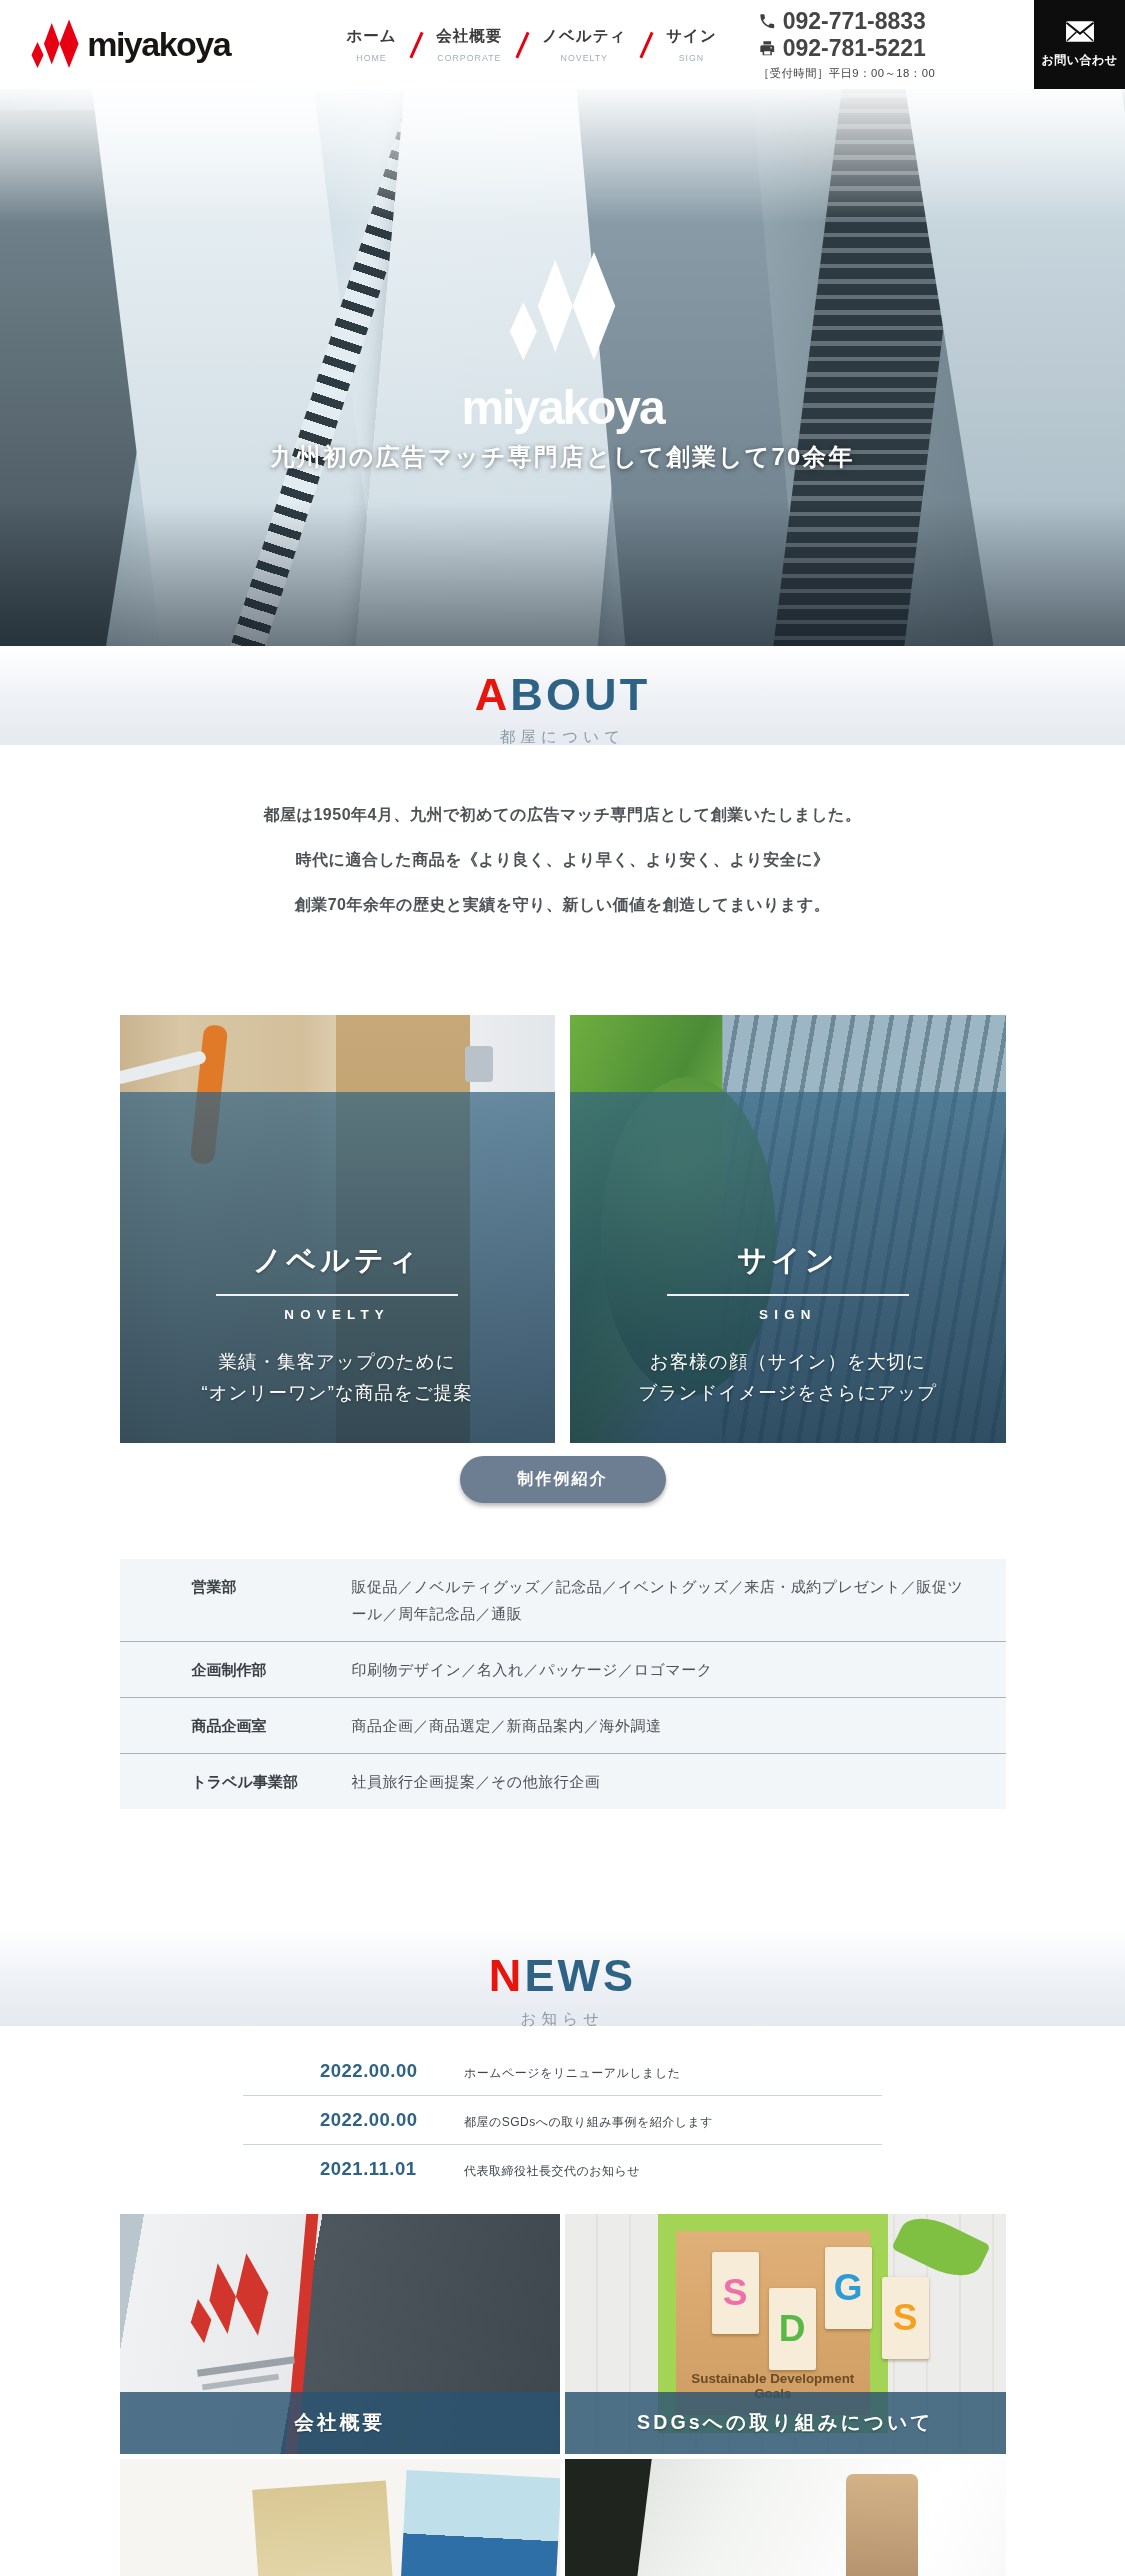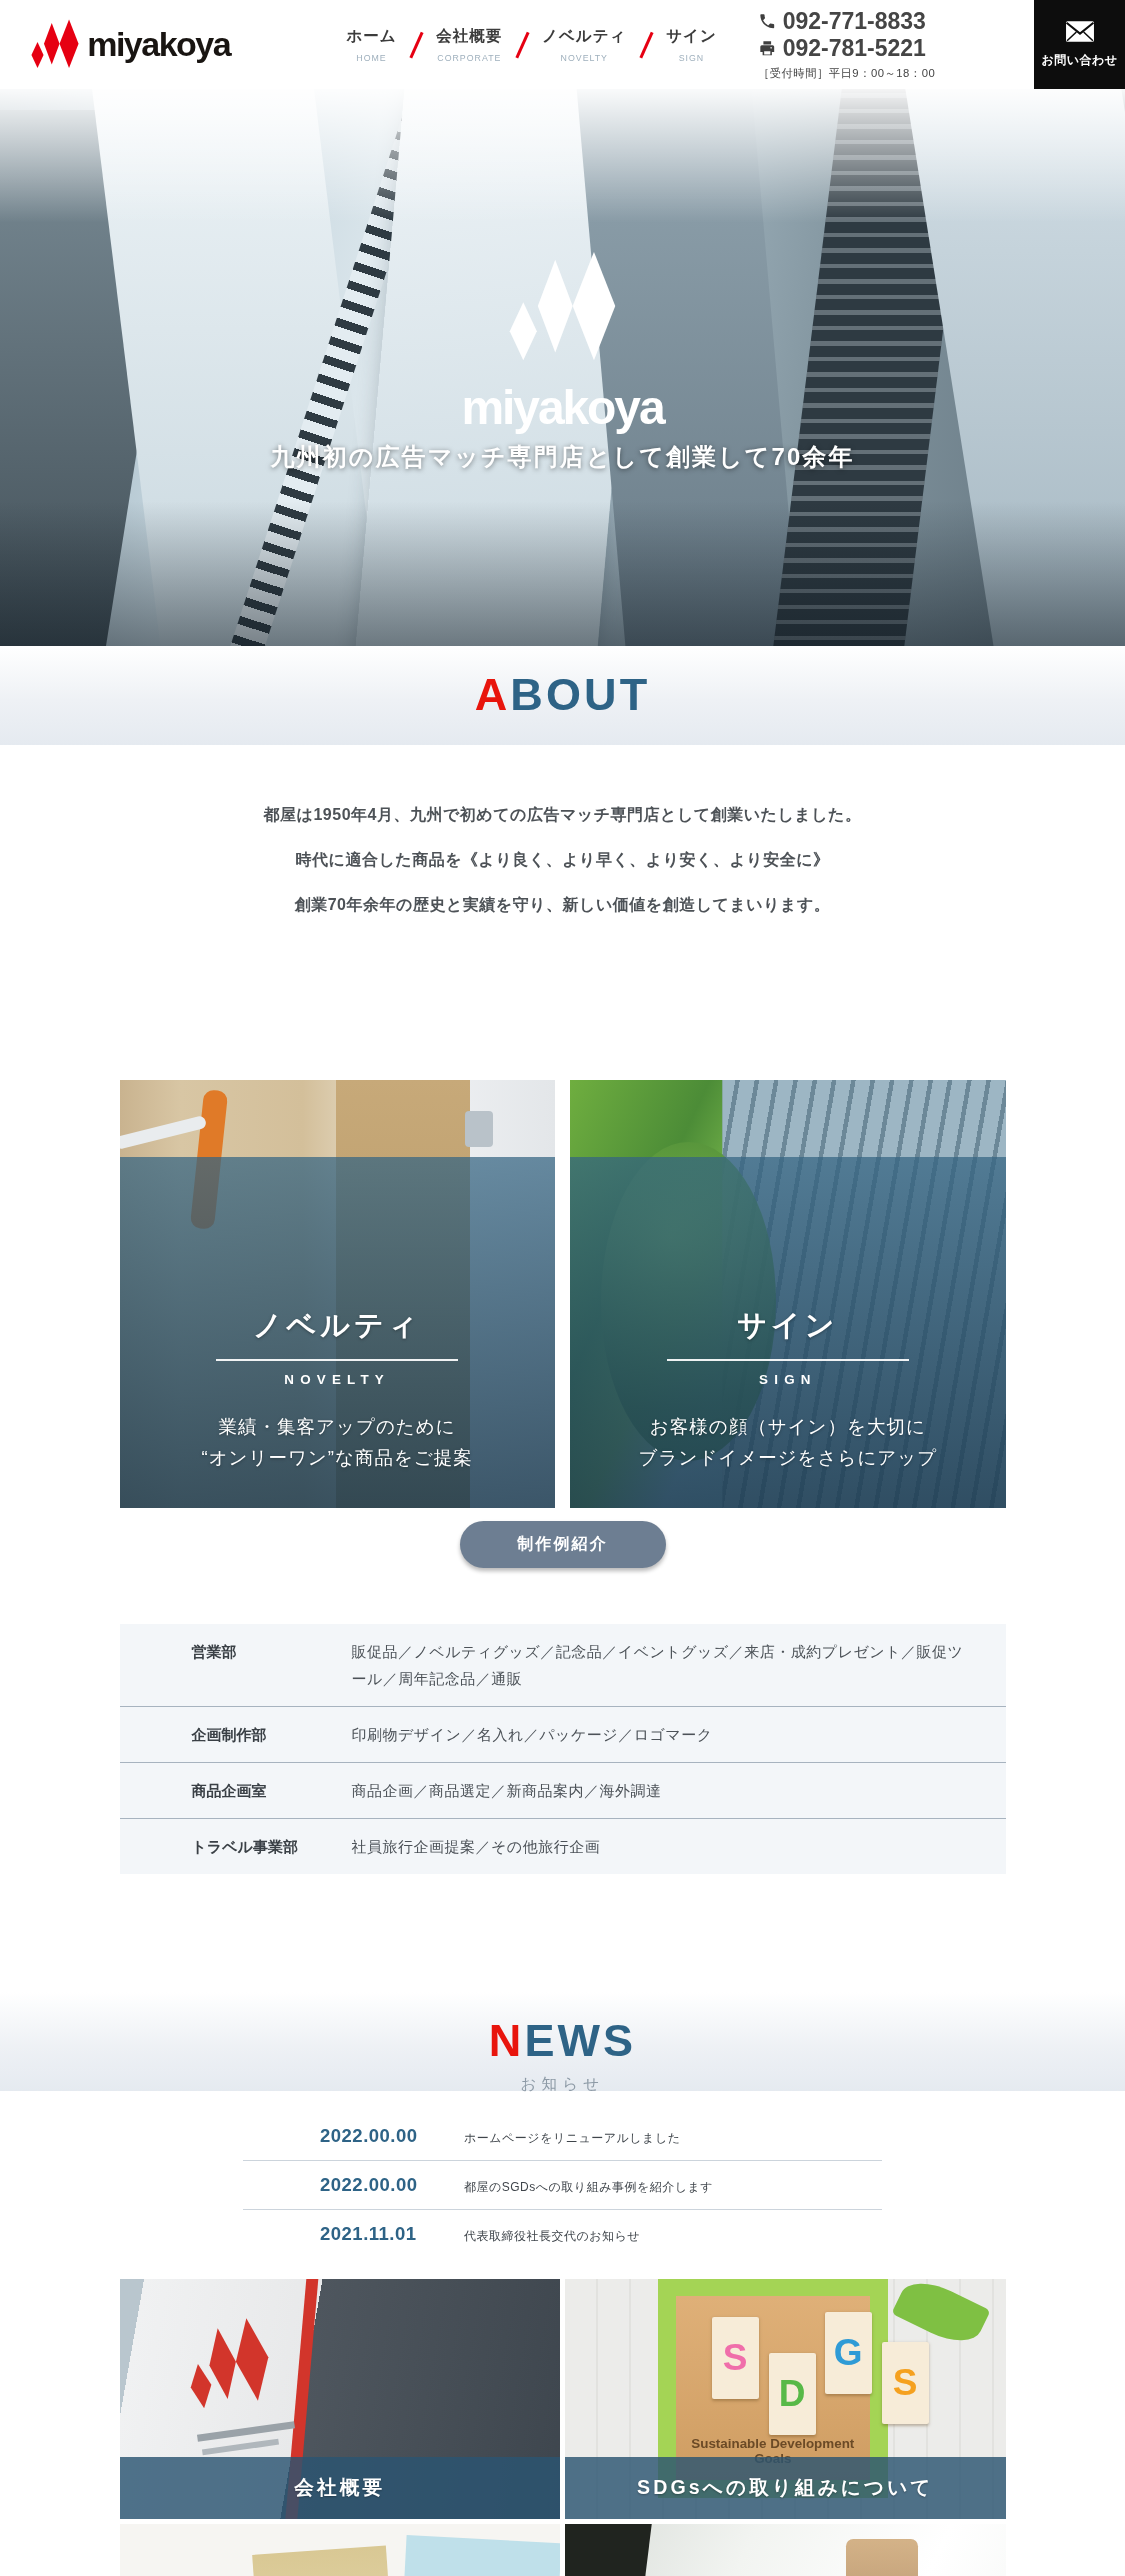--- a/index.html
+++ b/index.html
@@ -53,21 +53,21 @@
 
   
   .sec-head { height:99px; text-align:center; padding-top:26px;
     background:linear-gradient(180deg,#ffffff 0%,#eef1f5 55%,#e5eaf0 100%); }
   .sec-head h2 { font-size:45px; font-weight:700; letter-spacing:3.1px; line-height:1; }
   .sec-head .first { color:#e8150d; }
   .sec-head .rest { color:#2e6386; }
   .sec-sub { font-size:15.5px; color:#8d9aa6; letter-spacing:5.2px; margin-top:10.3px; }
 
   
-  .about-body { height:335px; padding-top:47px; text-align:center; }
+  .about-body { height:270px; padding-top:47px; text-align:center; }
   .about-body p { font-size:16px; font-weight:600; color:#4d5257; line-height:45px; letter-spacing:0.5px; }
 
   
   .wrap { width:886px; margin:0 auto; }
   .cards { display:flex; gap:15.5px; }
   .card { position:relative; flex:1; height:428px; overflow:hidden; cursor:pointer; }
   .card-art { position:absolute; inset:0; }
   .art-novelty { background:linear-gradient(90deg,#c9b38f 0%,#d8c6a4 14%,#d3bf9a 42%,#e5dac4 58%,#eef0f2 72%,#e3e6e9 100%); }
   .art-novelty .pen { position:absolute; left:77px; top:10.3px; width:24px; height:139px; background:#e07a28; border-radius:10.3px; transform:rotate(6deg); }
   .art-novelty .pen2 { position:absolute; left:-5.2px; top:46px; width:93px; height:13.4px; background:#e9ecee; border-radius:6.2px; transform:rotate(-14deg); }
@@ -221,20 +221,21 @@
         <use href="#logo-mark" fill="#ffffff"></use>
       </svg>
     <div class="hero-word">miyakoya</div>
   </div>
   <div class="hero-tagline">九州初の広告マッチ専門店として創業して70余年</div>
 </section>
 
 <section>
   <div class="sec-head">
     <h2><span class="first">A</span><span class="rest">BOUT</span></h2>
+    <div class="sec-sub">都屋について</div>
   </div>
   <div class="about-body">
     <p>都屋は1950年4月、九州で初めての広告マッチ専門店として創業いたしました。</p>
     <p>時代に適合した商品を《より良く、より早く、より安く、より安全に》</p>
     <p>創業70年余年の歴史と実績を守り、新しい価値を創造してまいります。</p>
   </div>
 </section>
 
 <section class="wrap">
   <div class="cards">

